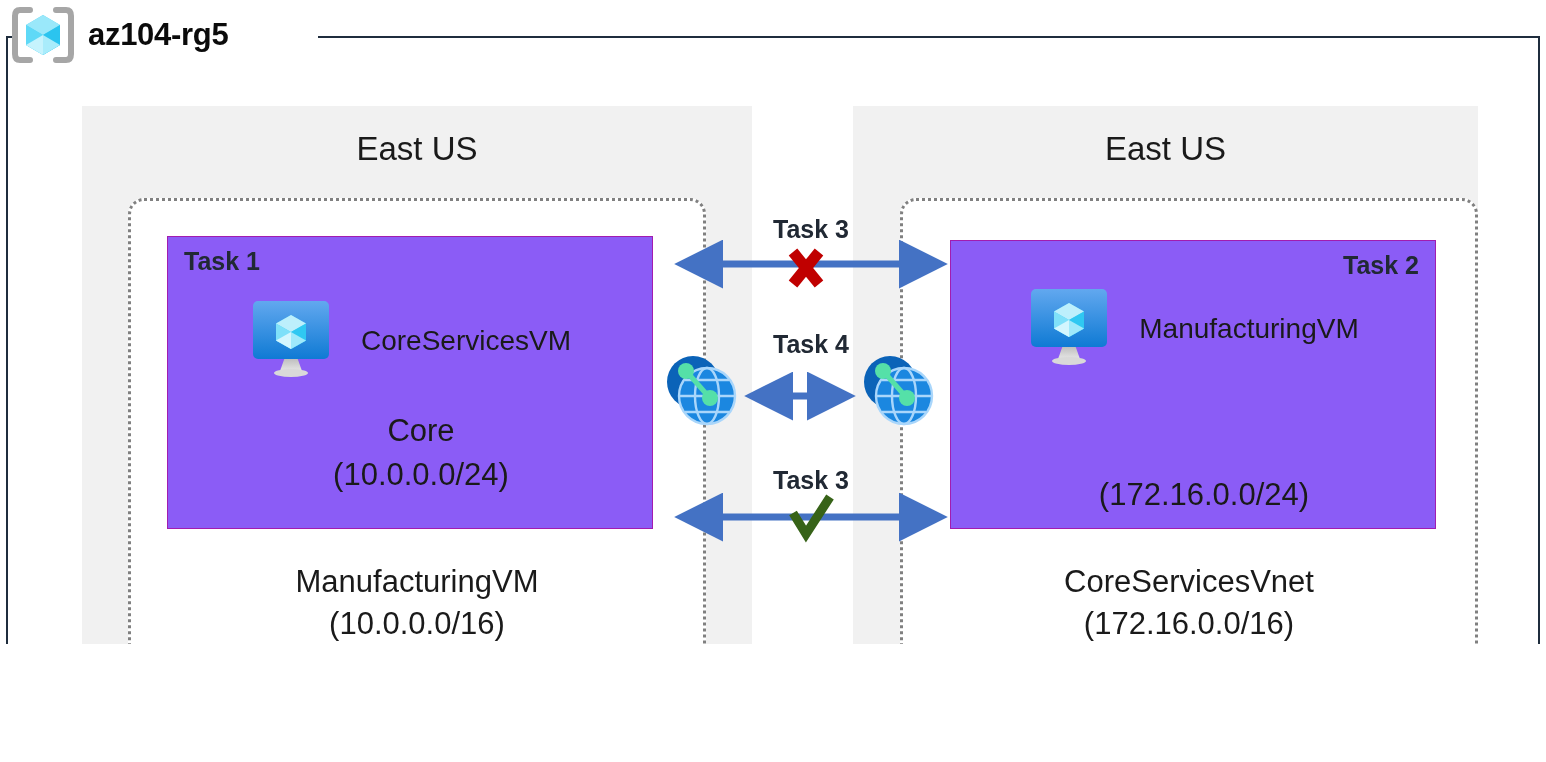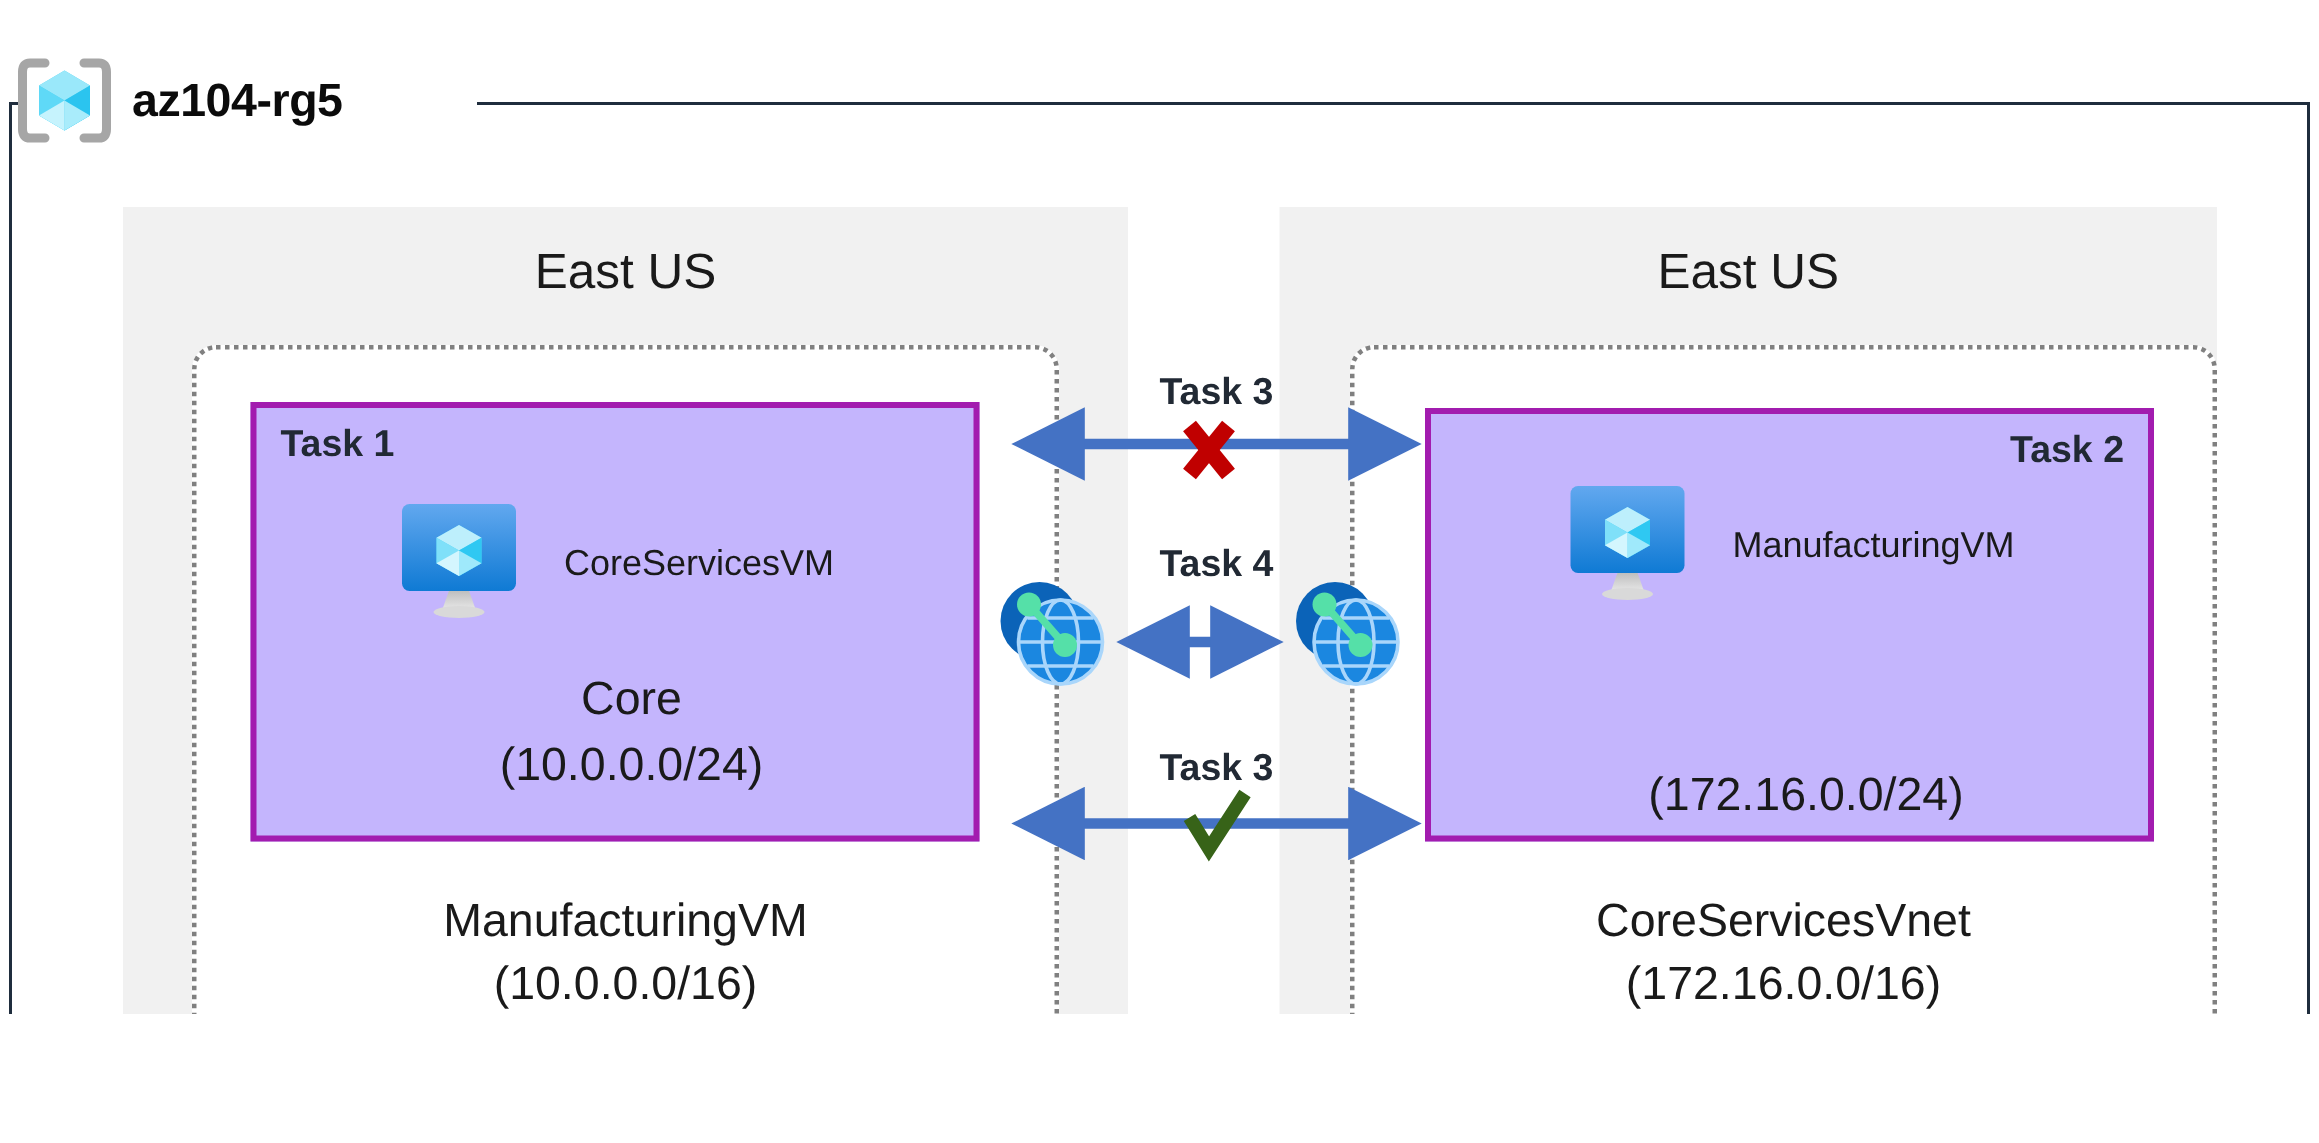--- a/index.html
+++ b/index.html
@@ -10,21 +10,20 @@
   body {
     font-family: "Liberation Sans", sans-serif;
   }
 
   #canvas {
     position: relative;
     width: 1546px;
     height: 644px;
     background: #ffffff;
     overflow: hidden;
-    margin-top: 32px;
   }
 
   
   .rg-frame {
     position: absolute;
     left: 6px;
     top: 36px;
     width: 1534px;
     height: 720px;
     border: 2px solid #1f2d3d;
@@ -119,22 +118,22 @@
     position: absolute;
     width: 74px;
     height: 52px;
     bottom: -26px;
     right: 22px;
   }
 
   
   .subnet {
     position: absolute;
-    background: #c4b5fd;
-    border: 4px solid #a21caf;
+    background: #8b5cf6;
+    border: 1px solid #a21caf;
     box-sizing: border-box;
     text-decoration: underline;
   }
   #subnet-left  { left: 167px; top: 236px; width: 486px; height: 293px; }
   #subnet-right { left: 950px; top: 240px; width: 486px; height: 289px; }
 
   .task-tag {
     position: absolute;
     top: 10px;
     font-size: 25px;
@@ -148,21 +147,21 @@
     position: absolute;
     top: 58px;
     left: 0;
     width: 100%;
     display: flex;
     align-items: center;
     justify-content: center;
     gap: 20px;
   }
   .vm-name {
-    font-size: 24px;
+    font-size: 28px;
     color: #1a1a1a;
     white-space: nowrap;
   }
   .vm-icon {
     width: 92px;
     height: 92px;
     position: relative;
     flex: 0 0 auto;
   }
 

